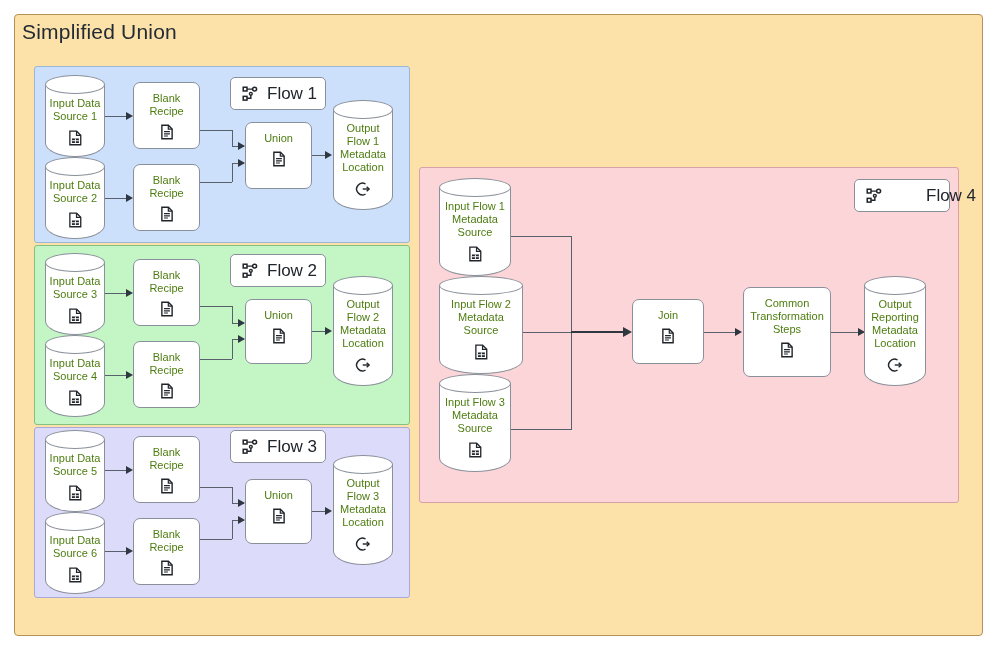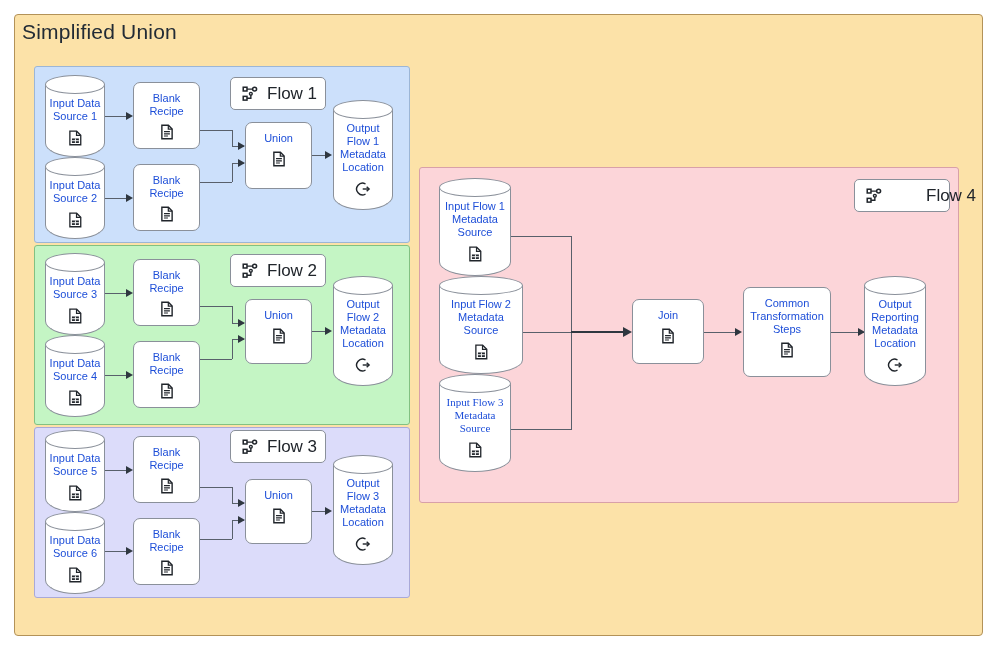--- a/index.html
+++ b/index.html
@@ -17,21 +17,21 @@
   }
 
   
   .lane{position:absolute;box-sizing:border-box;border-radius:3px;}
   .lane-1{left:34px;top:66px;width:376px;height:177px;background:#cce0fb;border:1px solid #9cb6d6;}
   .lane-2{left:34px;top:245px;width:376px;height:180px;background:#c4f5c4;border:1px solid #82c182;}
   .lane-3{left:34px;top:427px;width:376px;height:171px;background:#dcdcfa;border:1px solid #a9a9d8;}
   .lane-4{left:419px;top:167px;width:540px;height:336px;background:#fcd5d9;border:1px solid #d8a0a8;}
 
   
-  .node{position:absolute;box-sizing:border-box;color:#1d4ed8;}
+  .node{position:absolute;box-sizing:border-box;color:#4d7c0f;}
 
   
   .rect{
     background:#ffffff;border:1px solid #8a909a;border-radius:7px;
     display:flex;flex-direction:column;align-items:center;justify-content:flex-start;
   }
   .rect .lbl{font-size:11px;line-height:13px;text-align:center;padding-top:9px;}
   .rect .ico{margin-top:6px;}
 
   
@@ -452,21 +452,21 @@
         <svg class="icn" width="15" height="16" viewBox="0 0 16 17">
             <path d="M2 1.2h7.2l4.4 4.3v10.2H2z" fill="none" stroke="#20252b" stroke-width="1.4"></path>
             <path d="M9.1 1.4v4.2h4.3" fill="none" stroke="#20252b" stroke-width="1.3"></path>
             <rect x="4.2" y="9" width="7.4" height="4.8" fill="#20252b"></rect>
             <path d="M7.9 9v4.8M4.2 11.4h7.4" stroke="#fff" stroke-width="1"></path>
           </svg>
       </div>
     </div>
   </div>
 
-  <div class="cyl node" style="left:439px;top:374px;width:72px;height:98px;font-family:Liberation Serif, serif;">
+  <div class="cyl node" style="left:439px;top:374px;width:72px;height:98px;">
     <div class="body"></div>
     <div class="top"></div>
     <div class="cyl-inner">
       <div class="lbl">Input Flow 3<br>Metadata<br>Source</div>
       <div class="ico">
         <svg class="icn" width="15" height="16" viewBox="0 0 16 17">
             <path d="M2 1.2h7.2l4.4 4.3v10.2H2z" fill="none" stroke="#20252b" stroke-width="1.4"></path>
             <path d="M9.1 1.4v4.2h4.3" fill="none" stroke="#20252b" stroke-width="1.3"></path>
             <rect x="4.2" y="9" width="7.4" height="4.8" fill="#20252b"></rect>
             <path d="M7.9 9v4.8M4.2 11.4h7.4" stroke="#fff" stroke-width="1"></path>

